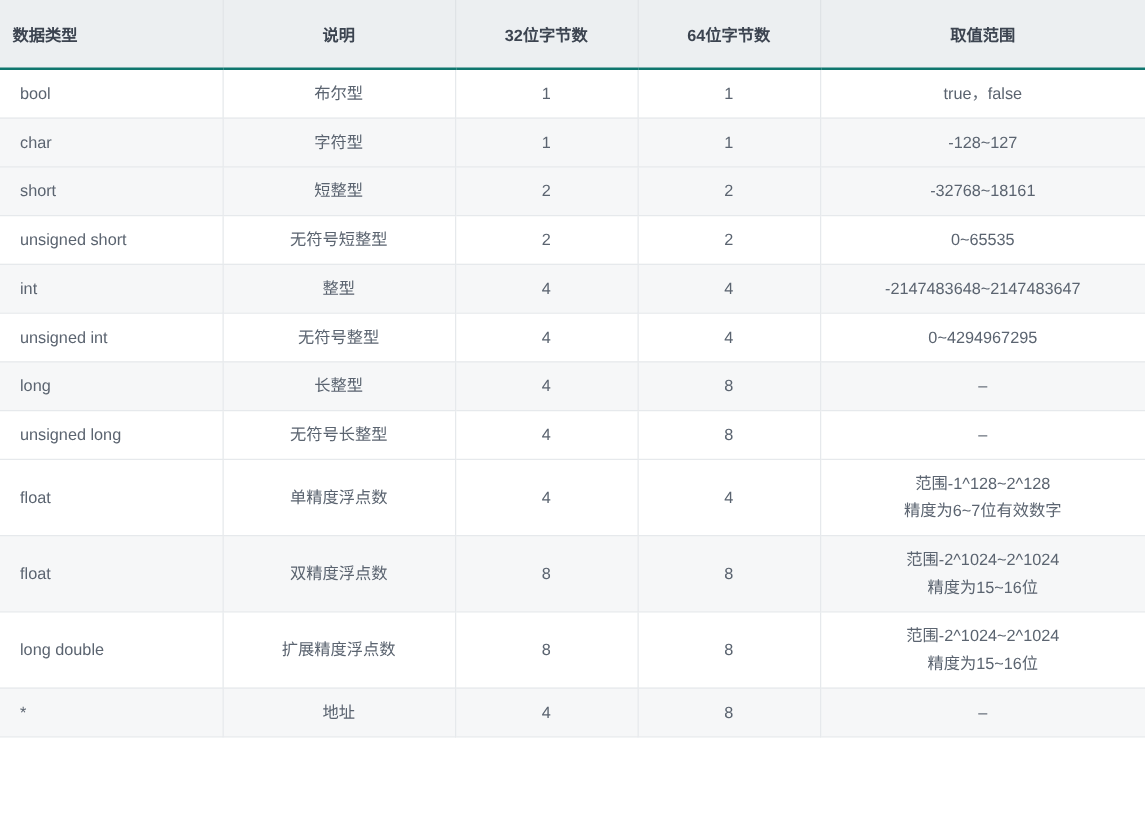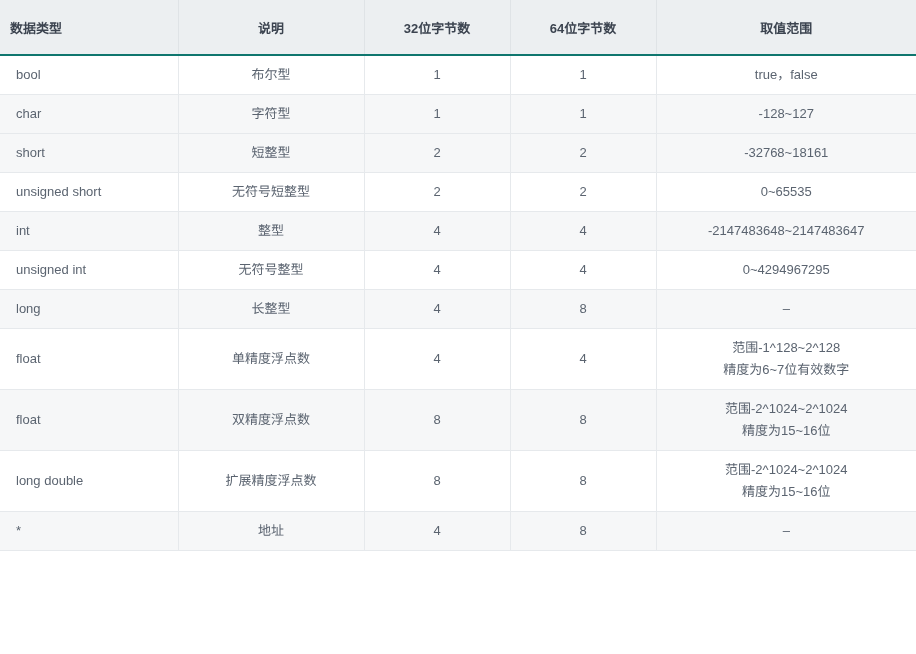--- a/index.html
+++ b/index.html
@@ -154,20 +154,29 @@
       </tr>
       <tr class="row-odd h-normal">
         <td class="cell-type">long</td>
         <td>长整型</td>
         <td>4</td>
         <td>8</td>
         <td>
           <span class="range-line">–</span>
         </td>
       </tr>
+      <tr class="row-even h-normal">
+        <td class="cell-type">unsigned long</td>
+        <td>无符号长整型</td>
+        <td>4</td>
+        <td>8</td>
+        <td>
+          <span class="range-line">–</span>
+        </td>
+      </tr>
       <tr class="row-even h-tall">
         <td class="cell-type">float</td>
         <td>单精度浮点数</td>
         <td>4</td>
         <td>4</td>
         <td>
           <span class="range-line">范围-1^128~2^128</span>
           <span class="range-line">精度为6~7位有效数字</span>
         </td>
       </tr>

